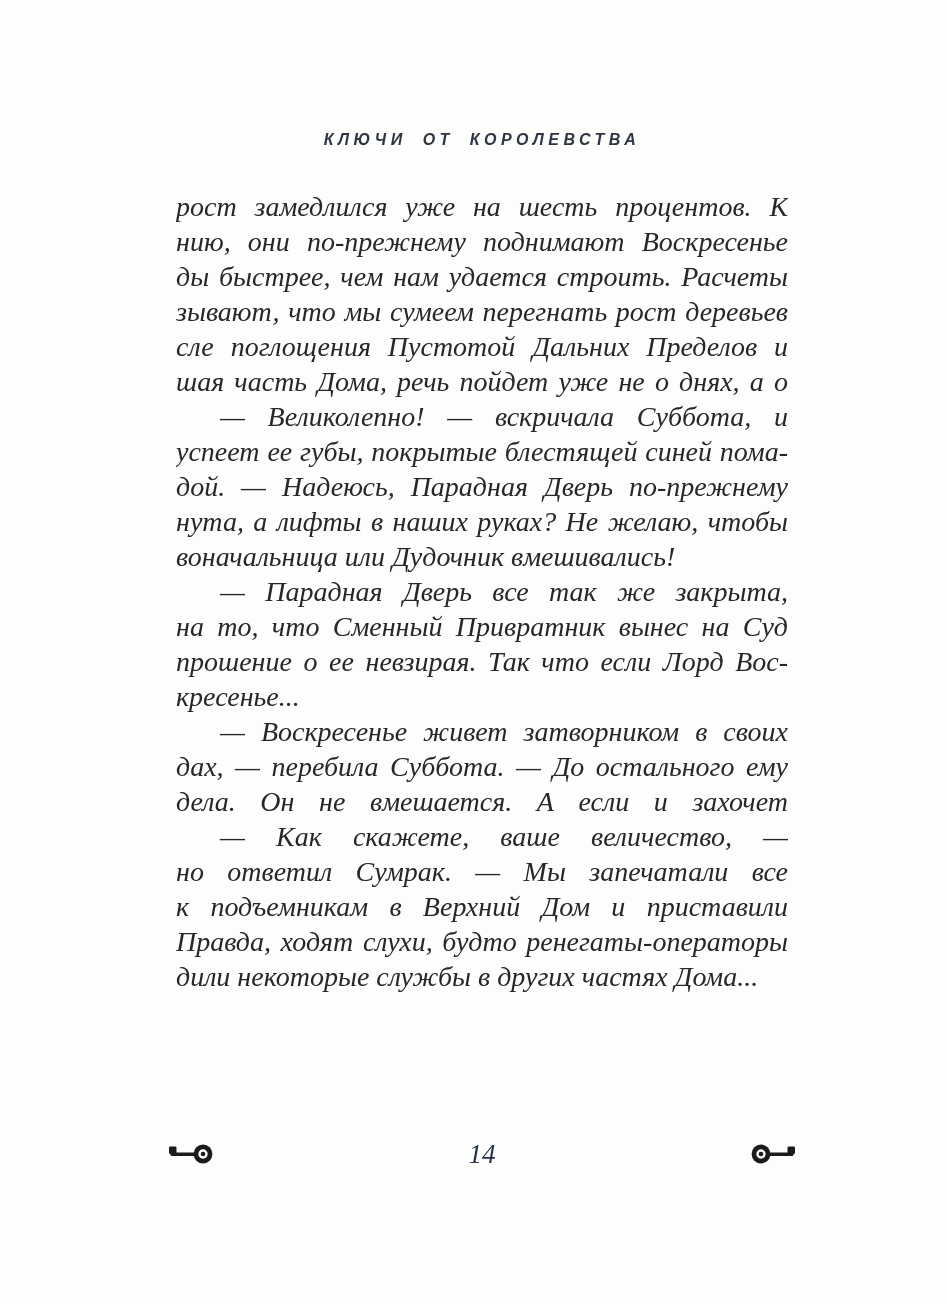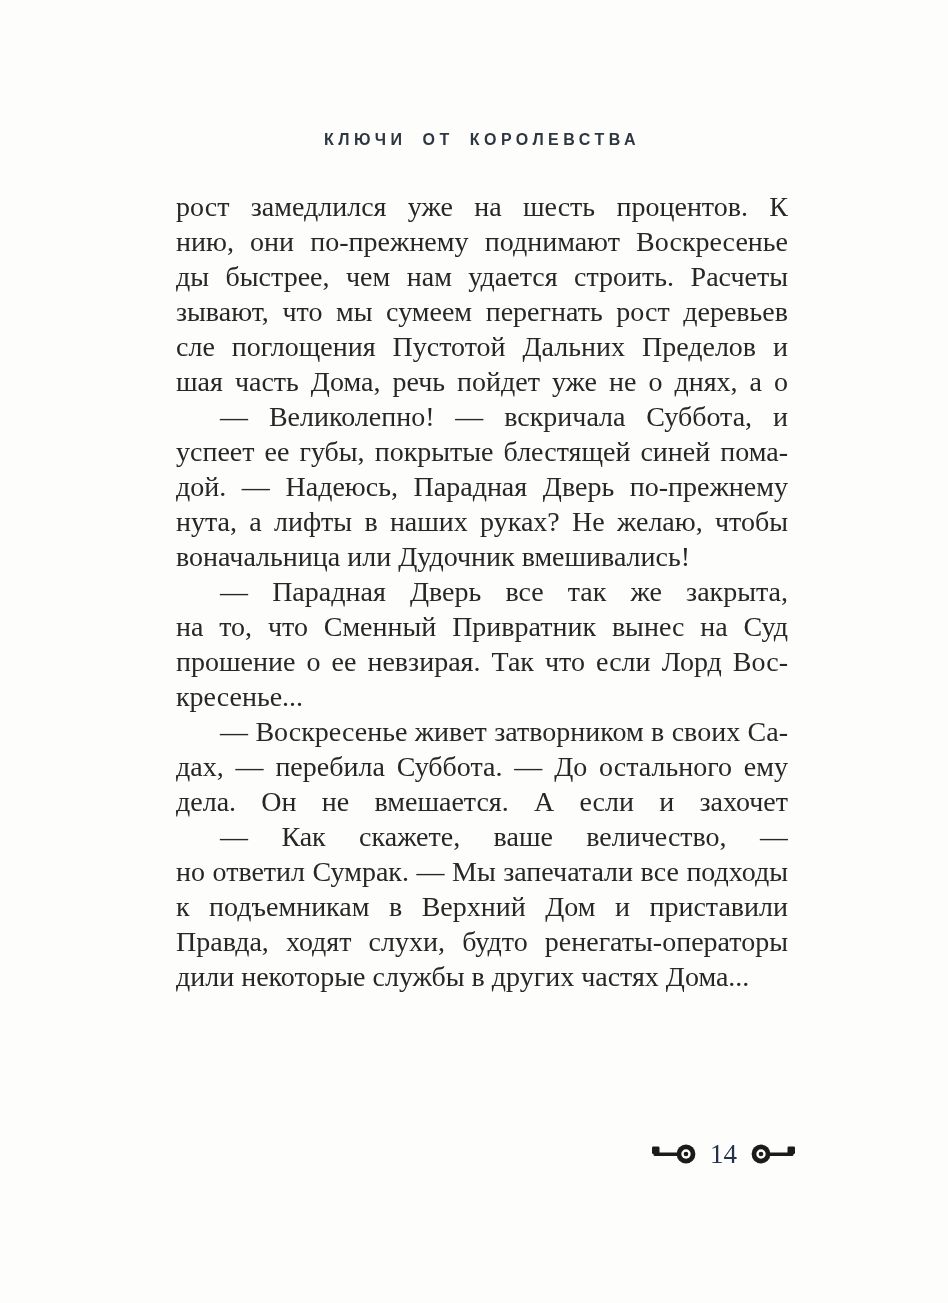--- a/index.html
+++ b/index.html
@@ -11,21 +11,21 @@
   }
   html,body{margin:0;padding:0;}
   body{
     width:948px;height:1303px;
     background:var(--bg);
     font-family:"Liberation Serif","DejaVu Serif",serif;
     position:relative;
     overflow:hidden;
   }
   .page{
-    position:absolute;inset:0;
+    position:absolute;inset:0;font-style:italic;
   }
   .running-header{
     position:absolute;
     top:131px;left:168px;width:628px;
     text-align:center;
     font-family:"Liberation Sans","DejaVu Sans",sans-serif;
     font-size:16px;
     font-weight:700;
     letter-spacing:4.5px;
     word-spacing:7px;
@@ -49,21 +49,21 @@
     text-align-last:left;
   }
   .line.indent{
     text-indent:44px;
   }
   .footer{
     position:absolute;
     top:1139px;left:168px;width:628px;
     display:flex;
     align-items:center;
-    justify-content:flex-end;
+    justify-content:space-between;
     gap:13px;
   }
   .page-number{
     font-size:27px;
     line-height:30px;
     color:var(--page-number);
   }
   .key-icon{display:block;}
   .key-icon.mirrored{transform:scaleX(-1);}
 </style>

